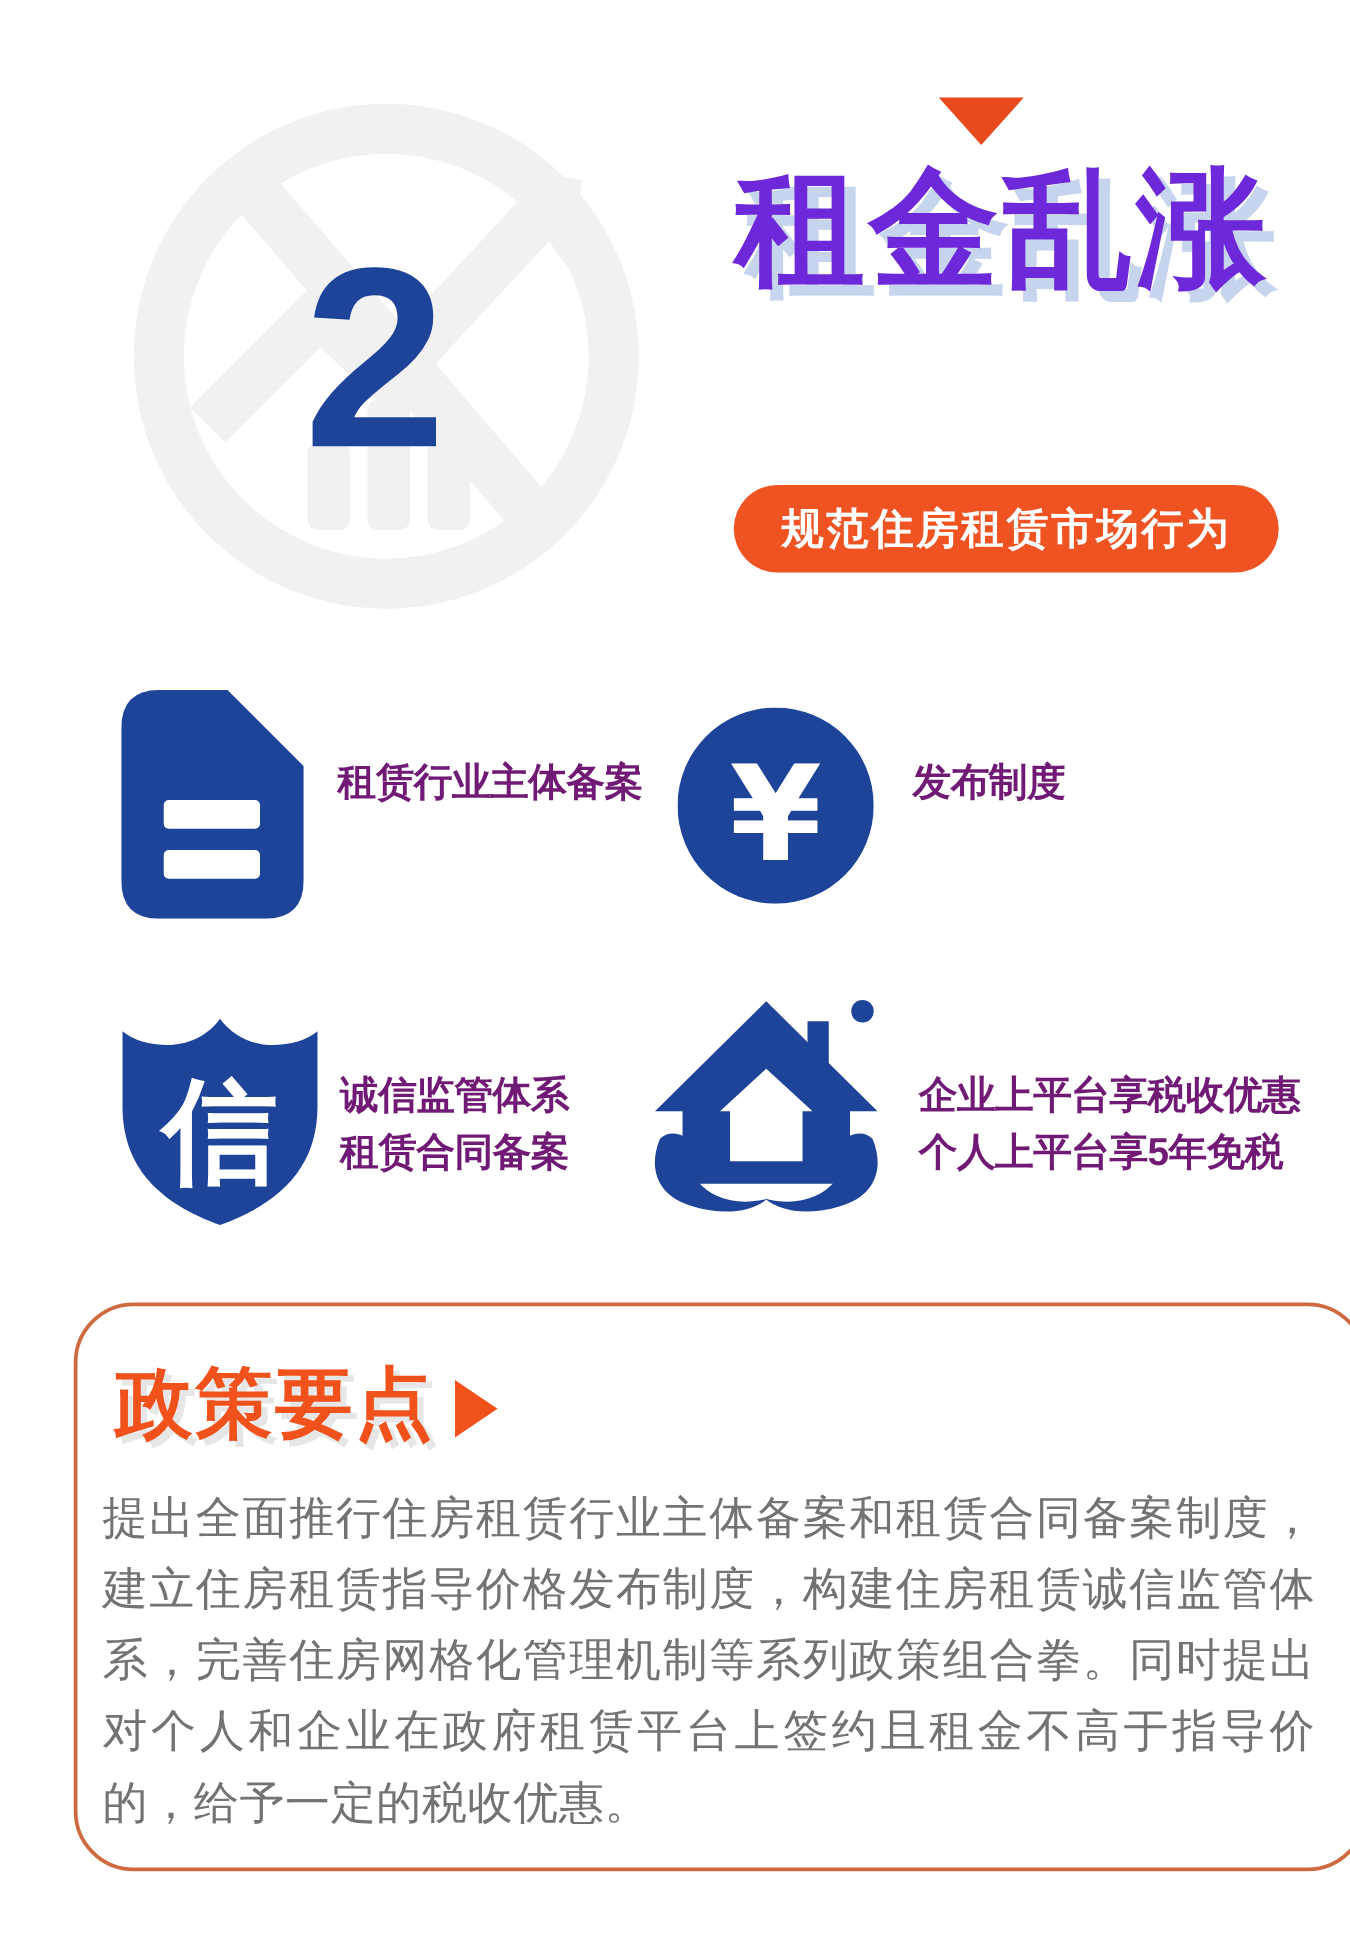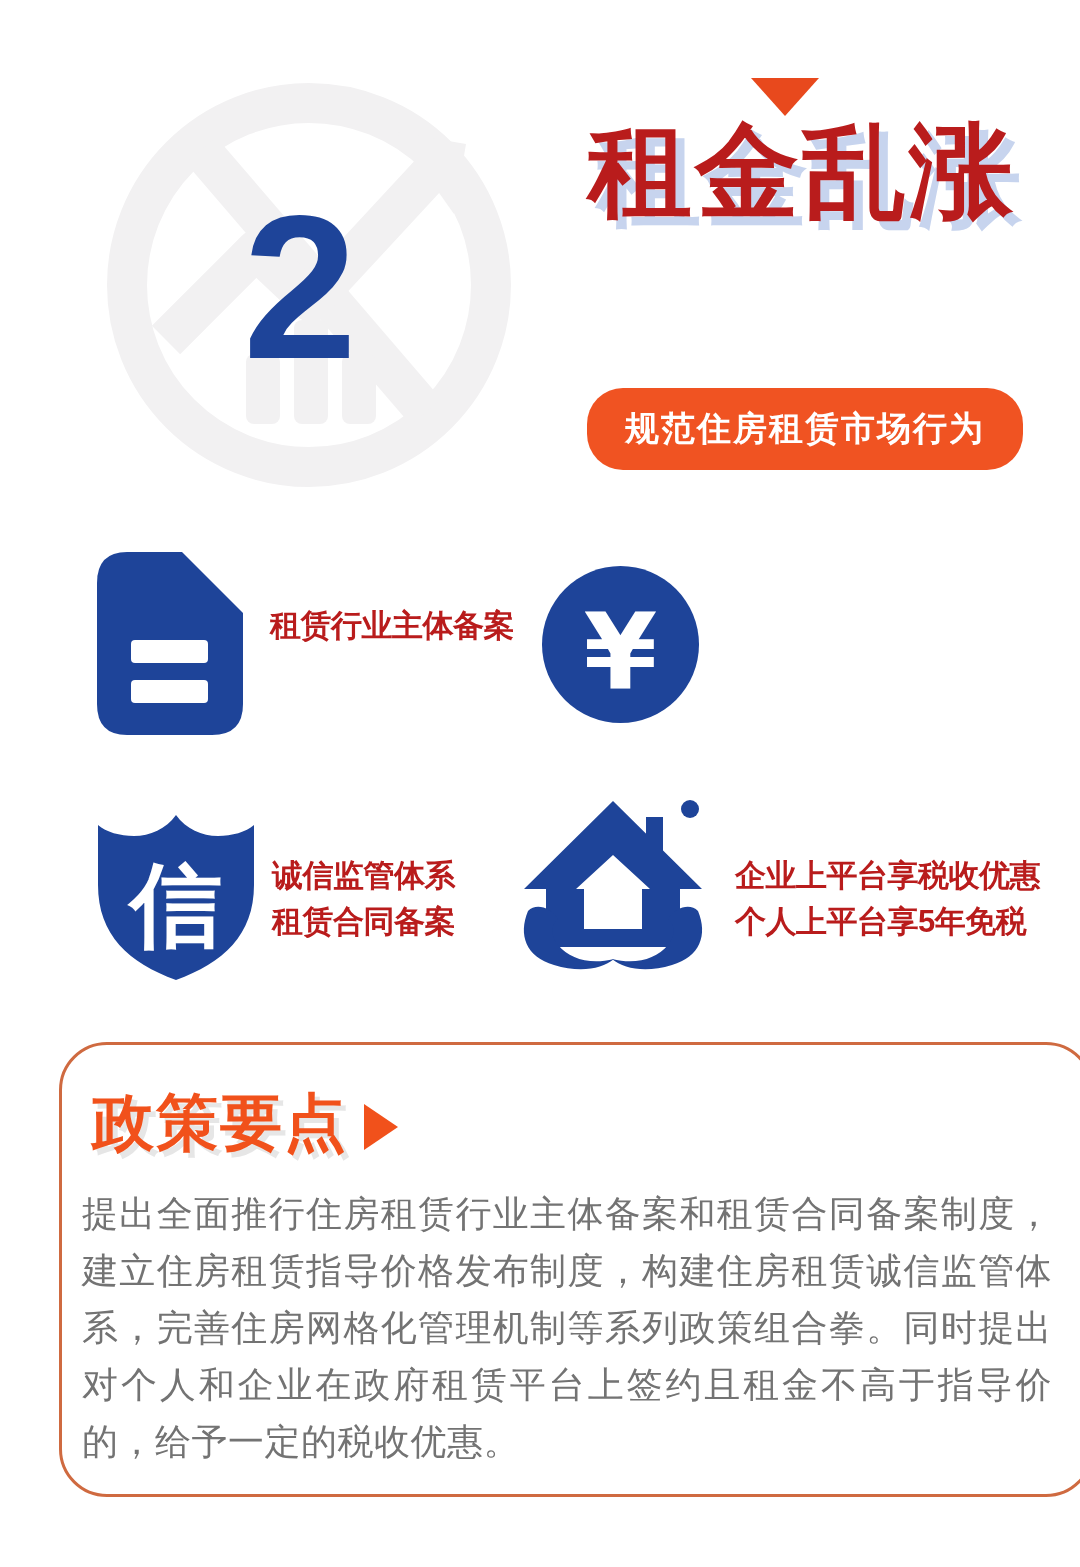--- a/index.html
+++ b/index.html
@@ -15,36 +15,36 @@
     font-size:205px;line-height:240px;font-weight:800;color:#1e4499;
   }
   
   .pointer-triangle{
     position:absolute;left:751px;top:78px;width:0;height:0;
     border-left:34px solid transparent;border-right:34px solid transparent;
     border-top:38px solid #e8491d;
   }
   
   .main-title{
-    position:absolute;left:588px;top:106px;
+    position:absolute;left:588px;top:118px;
     font-size:104px;line-height:131px;font-weight:900;letter-spacing:3px;
-    color:#b91c1c;white-space:nowrap;
+    color:#6d28d9;white-space:nowrap;
     text-shadow:9px 9px 0 #c7d4ee;
   }
   
   .badge-pill{
-    position:absolute;left:587px;top:388px;width:436px;height:82px;border-radius:36px;
+    position:absolute;left:587px;top:388px;width:436px;height:70px;border-radius:36px;
     background:#f05322;color:#ffffff;display:flex;align-items:center;justify-content:center;
     font-size:34px;font-weight:700;letter-spacing:2px;white-space:nowrap;
   }
   
   .f-icon{position:absolute;}
   .f-text{
     position:absolute;font-size:31px;line-height:46px;font-weight:700;
-    color:#b91c1c;letter-spacing:-0.5px;white-space:nowrap;
+    color:#701a75;letter-spacing:-0.5px;white-space:nowrap;
   }
   .f-text span{display:block;}
   .fi-doc{left:97px;top:552px;}
   .ft-doc{left:270px;top:603px;}
   .fi-coin{left:542px;top:566px;}
   .ft-coin{left:730px;top:603px;}
   .fi-shield{left:95px;top:813px;}
   .ft-shield{left:272px;top:853px;}
   .fi-house{left:518px;top:795px;}
   .ft-house{left:735px;top:853px;}
@@ -102,20 +102,21 @@
   </svg>
   <div class="f-text ft-doc">
     <span>租赁行业主体备案</span>
   </div>
 
   <svg class="f-icon fi-coin" width="157" height="157" viewBox="0 0 157 157" aria-hidden="true">
     <circle cx="78.5" cy="78.5" r="78.5" fill="#1e4499"></circle>
     <text x="78.5" y="122" text-anchor="middle" font-size="106" font-weight="bold" fill="#ffffff" font-family="DejaVu Sans, Liberation Sans, sans-serif">¥</text>
   </svg>
   <div class="f-text ft-coin">
+    <span>发布制度</span>
   </div>
 
   <svg class="f-icon fi-shield" width="162" height="168" viewBox="0 0 162 168" aria-hidden="true">
     <path fill="#1e4499" d="M81 2 C71 16 55 23 39 23 C25 23 11 19 3 12 L3 72 C3 122 34 150 81 167 C128 150 159 122 159 72 L159 12 C151 19 137 23 123 23 C107 23 91 16 81 2 Z"></path>
     <text x="81" y="124" text-anchor="middle" font-size="92" font-weight="bold" fill="#ffffff" font-family="Liberation Sans, DejaVu Sans, sans-serif">信</text>
   </svg>
   <div class="f-text ft-shield">
     <span>诚信监管体系</span>
     <span>租赁合同备案</span>
   </div>

